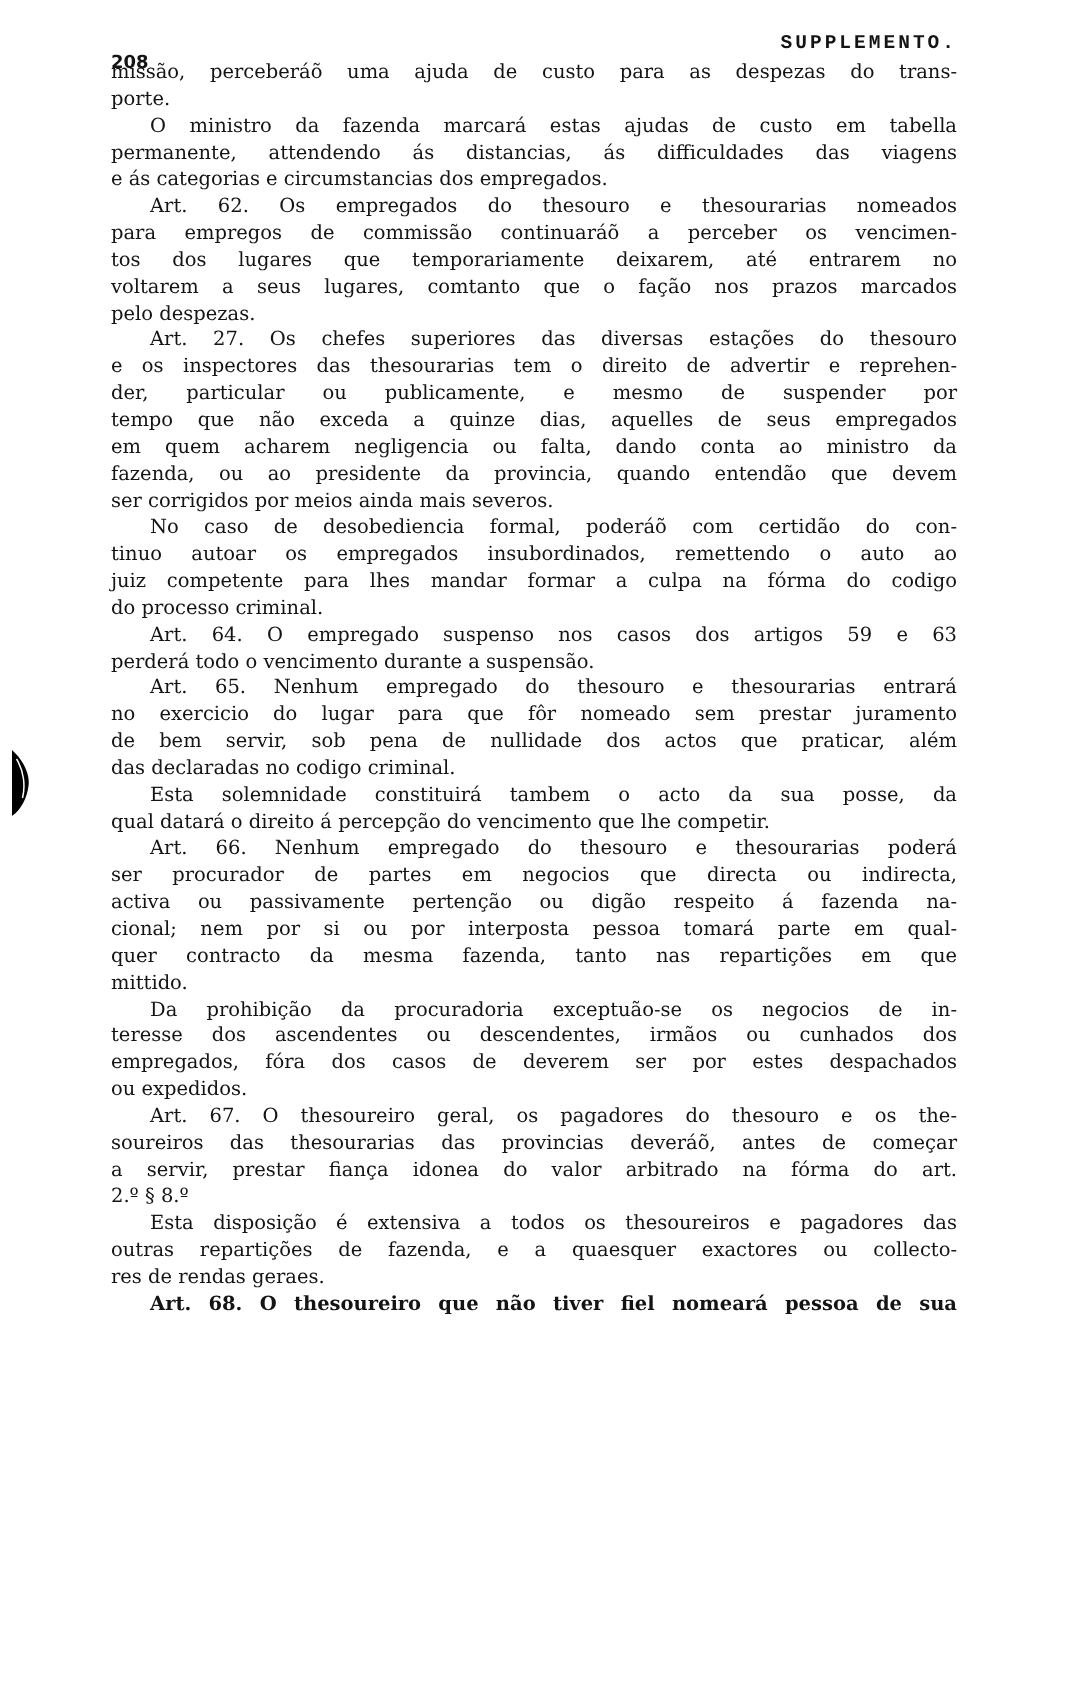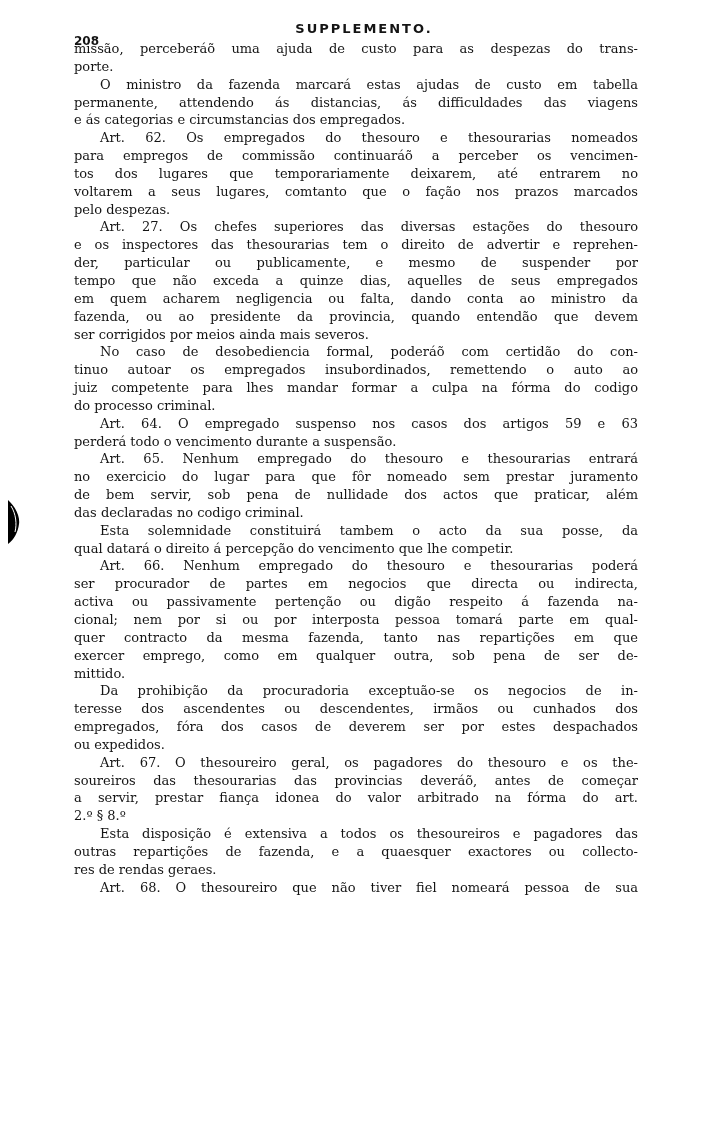--- a/index.html
+++ b/index.html
@@ -8,29 +8,29 @@
     position: absolute; left: 74px; top: 18px; width: 564px;
     font-family: "DejaVu Serif", "Liberation Serif", serif;
     color: #141414;
   }
   .running-head {
     position: relative; height: 22px; line-height: 22px;
     font-family: "DejaVu Sans", "Liberation Sans", sans-serif;
     font-weight: bold;
   }
   .page-number { position: absolute; left: 0; top: 12px; font-size: 12px; }
-  .running-title { position: absolute; left: 16px; right: 0; text-align: center; font-size: 13px; letter-spacing: 2px; }
+  .running-title { position: absolute; left: 16px; right: 0; text-align: right; font-size: 13px; letter-spacing: 2px; font-family: Liberation Mono, monospace; }
   .body-text { font-size: 13px; line-height: 17.85px; text-align: justify; }
   .line {
     display: block; white-space: nowrap; text-align-last: justify; text-align: justify;
     height: 17.85px; overflow: visible;
   }
   .line.last { text-align-last: left; }
   .line.indent { padding-left: 26px; }
-  .line.bold-line { font-weight: normal; }
+  .line.bold-line { font-weight: bold; }
   .margin-mark {
     position: absolute; left: 7px; top: 500px; width: 14px; height: 44px;
   }
 </style>
 </head>
 <body>
 
 <div class="margin-mark">
   <svg width="14" height="44" viewBox="0 0 14 44">
     <path d="M1 0 C 10 8, 13 18, 12 24 C 11 32, 7 40, 1 44 Z" fill="#000"></path>
@@ -71,21 +71,20 @@
       <span class="line">no exercicio do lugar para que fôr nomeado sem prestar juramento</span>
       <span class="line">de bem servir, sob pena de nullidade dos actos que praticar, além</span>
       <span class="line last">das declaradas no codigo criminal.</span>
       <span class="line indent">Esta solemnidade constituirá tambem o acto da sua posse, da</span>
       <span class="line last">qual datará o direito á percepção do vencimento que lhe competir.</span>
       <span class="line indent">Art. 66. Nenhum empregado do thesouro e thesourarias poderá</span>
       <span class="line">ser procurador de partes em negocios que directa ou indirecta,</span>
       <span class="line">activa ou passivamente pertenção ou digão respeito á fazenda na-</span>
       <span class="line">cional; nem por si ou por interposta pessoa tomará parte em qual-</span>
       <span class="line">quer contracto da mesma fazenda, tanto nas repartições em que</span>
-      <span class="line">exercer emprego, como em qualquer outra, sob pena de ser de-</span>
       <span class="line last">mittido.</span>
       <span class="line indent">Da prohibição da procuradoria exceptuão-se os negocios de in-</span>
       <span class="line">teresse dos ascendentes ou descendentes, irmãos ou cunhados dos</span>
       <span class="line">empregados, fóra dos casos de deverem ser por estes despachados</span>
       <span class="line last">ou expedidos.</span>
       <span class="line indent">Art. 67. O thesoureiro geral, os pagadores do thesouro e os the-</span>
       <span class="line">soureiros das thesourarias das provincias deveráõ, antes de começar</span>
       <span class="line">a servir, prestar fiança idonea do valor arbitrado na fórma do art.</span>
       <span class="line last">2.º § 8.º</span>
       <span class="line indent">Esta disposição é extensiva a todos os thesoureiros e pagadores das</span>

